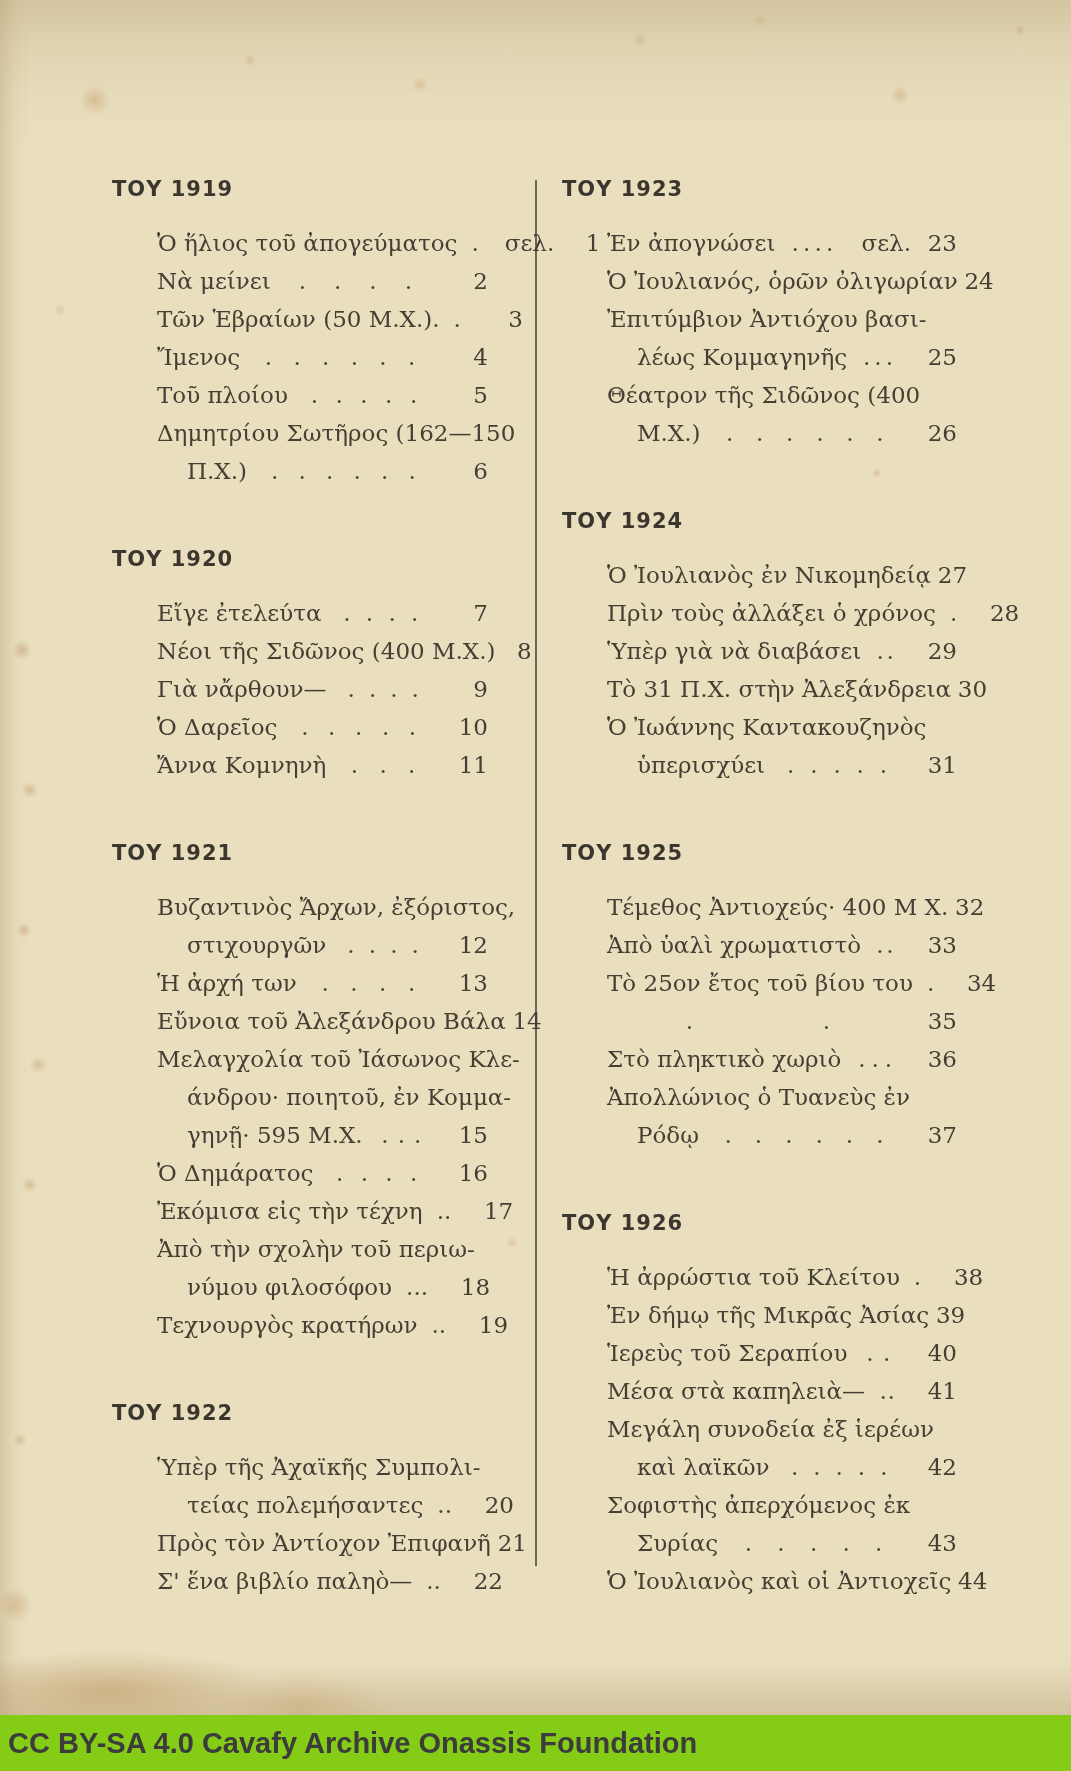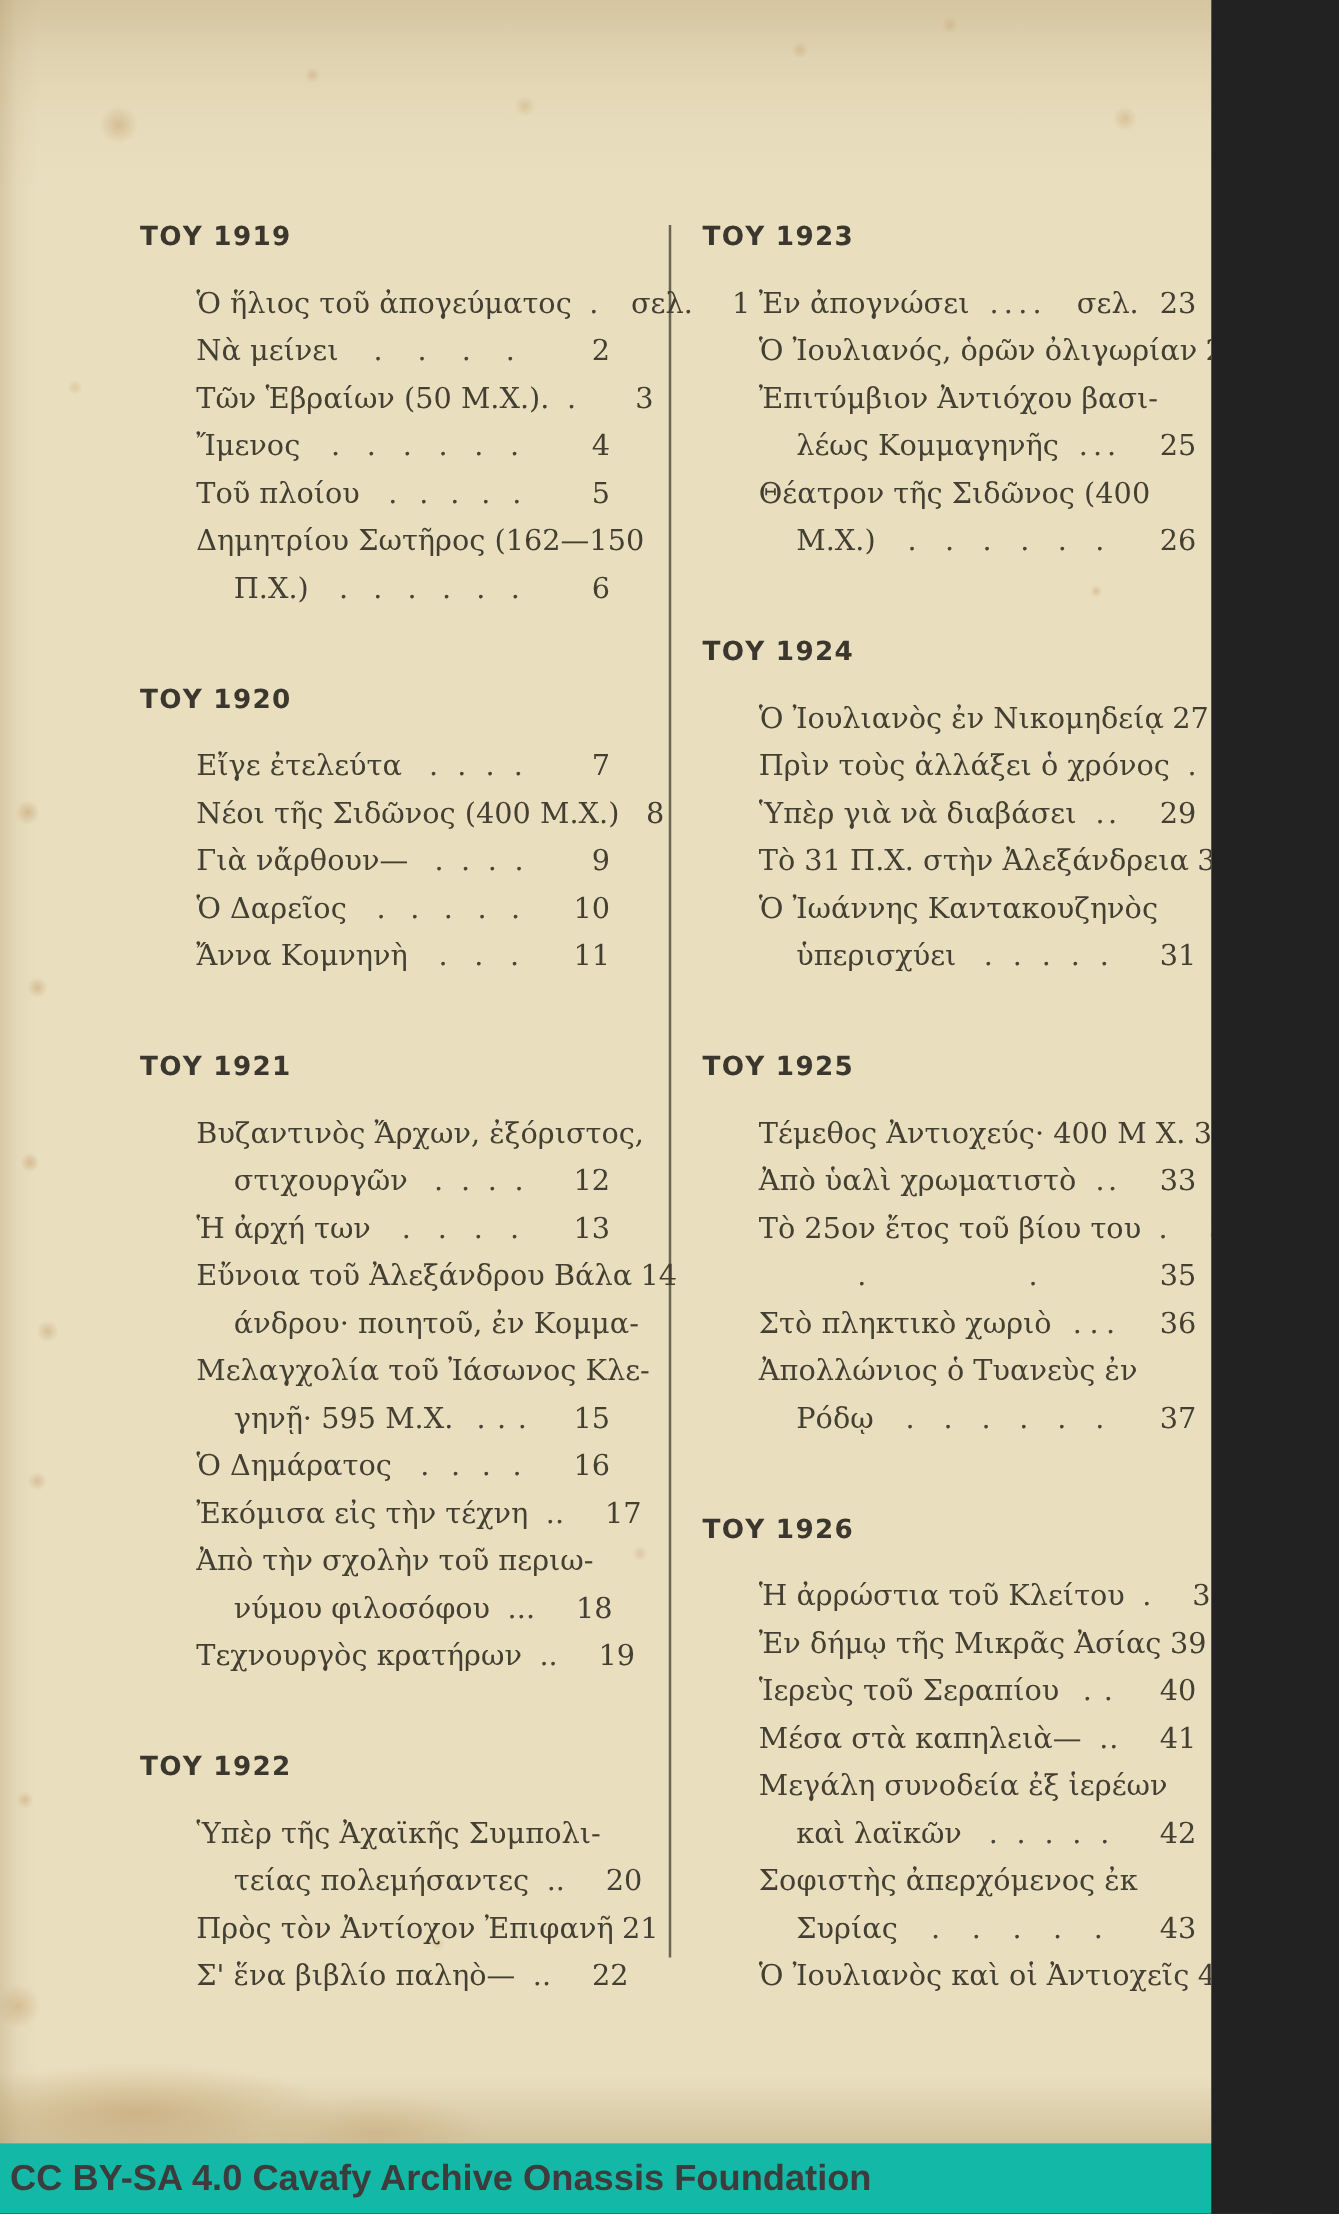--- a/index.html
+++ b/index.html
@@ -1,16 +1,16 @@
 <!DOCTYPE html>
 <html><head>
 <meta charset="utf-8">
 <style>
   html,body{margin:0;padding:0;background:#222;}
-  #stage{position:relative;width:969px;height:1771px;overflow:hidden;
+  #stage{position:relative;width:1071px;height:1771px;overflow:hidden;
          font-family:"DejaVu Serif", serif;}
   
   #paper{position:absolute;left:0;top:0;width:1071px;height:1715px;
     background-color:#e9dfbf;
     background-image:
       radial-gradient(circle 22px at 95px 100px,  rgba(176,120,58,.30), rgba(176,120,58,0) 70%),
       radial-gradient(circle 9px  at 250px 60px,  rgba(176,120,58,.25), rgba(176,120,58,0) 70%),
       radial-gradient(circle 12px at 420px 85px,  rgba(176,120,58,.22), rgba(176,120,58,0) 70%),
       radial-gradient(circle 10px at 640px 40px,  rgba(176,120,58,.22), rgba(176,120,58,0) 70%),
       radial-gradient(circle 14px at 900px 95px,  rgba(176,120,58,.25), rgba(176,120,58,0) 70%),
@@ -44,21 +44,21 @@
   .line{font-size:23px;line-height:38px;padding-left:45px;white-space:nowrap;}
   .line.cont{padding-left:75px;}
   .line.last{display:flex;align-items:baseline;white-space:normal;}
   .ttl{white-space:pre;}
   .dots{flex:1;display:flex;justify-content:space-around;padding:0 26px 0 14px;color:#4a4436;}
   .fill{flex:1;}
   .sel{margin-right:10px;}
   .pnum{min-width:36px;text-align:right;}
   #divider{position:absolute;left:535px;top:180px;width:2px;height:1386px;
            background:#55503f;opacity:.85;}
-  #footer{position:absolute;left:0;top:1715px;width:1071px;height:56px;background:#14b8a6;
+  #footer{position:absolute;left:0;top:1715px;width:1071px;height:56px;background:#84cc16;
           display:flex;align-items:center;}
   #footer span{font-family:"Liberation Sans", sans-serif;font-weight:600;font-size:29px;
                color:#3c3c3c;margin-left:8px;letter-spacing:0px;}
 </style>
 </head>
 <body>
 
 <div id="stage">
   <div id="paper"></div>
   <div id="divider"></div>
@@ -225,22 +225,22 @@
           </div>
         </div>
         <div class="entry">
           <div class="line last">
             <span class="ttl">Εὔνοια τοῦ Ἀλεξάνδρου Βάλα</span>
             <span class="fill"></span>
             <span class="pnum">14</span>
           </div>
         </div>
         <div class="entry">
+          <div class="line">Μελαγχολία τοῦ Ἰάσωνος Κλε-</div>
           <div class="line cont">άνδρου· ποιητοῦ, ἐν Κομμα-</div>
-          <div class="line">Μελαγχολία τοῦ Ἰάσωνος Κλε-</div>
           <div class="line cont last">
             <span class="ttl">γηνῇ· 595 Μ.Χ.</span>
             <span class="dots">
               <span>.</span>
               <span>.</span>
               <span>.</span>
             </span>
             <span class="pnum">15</span>
           </div>
         </div>

